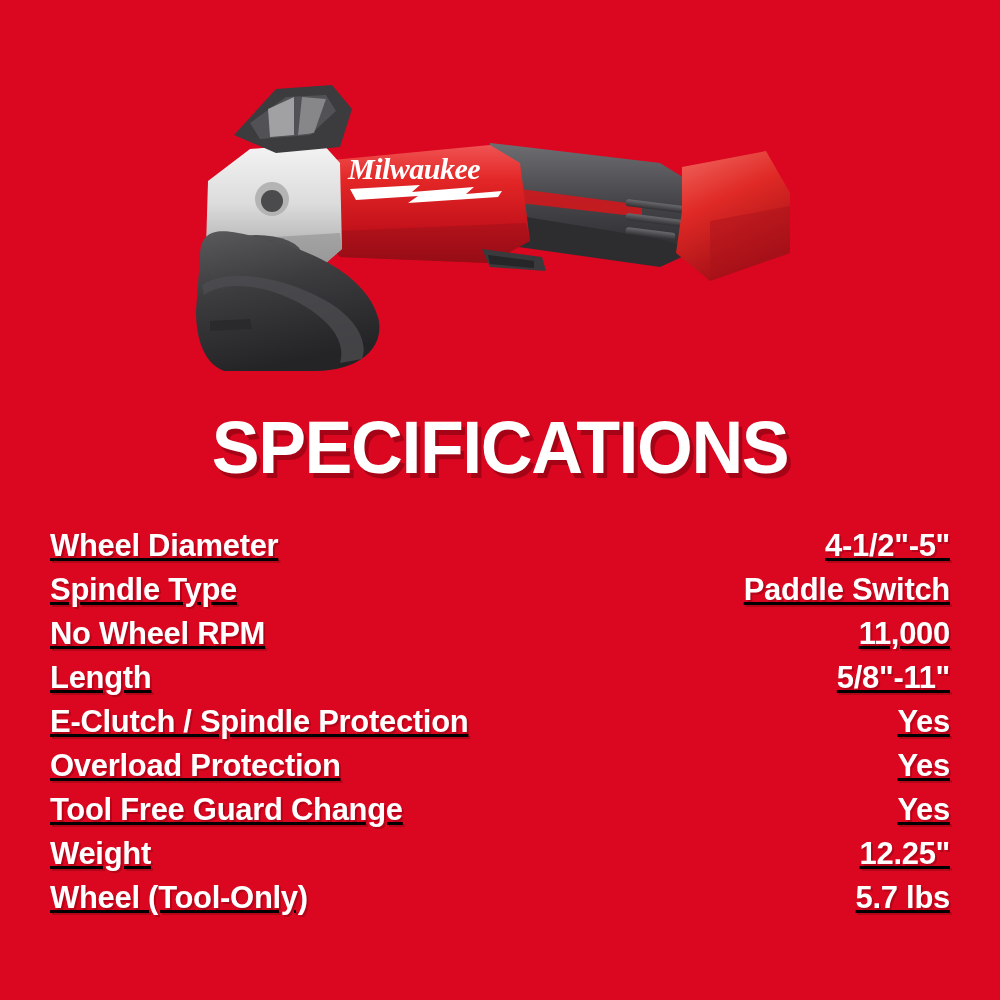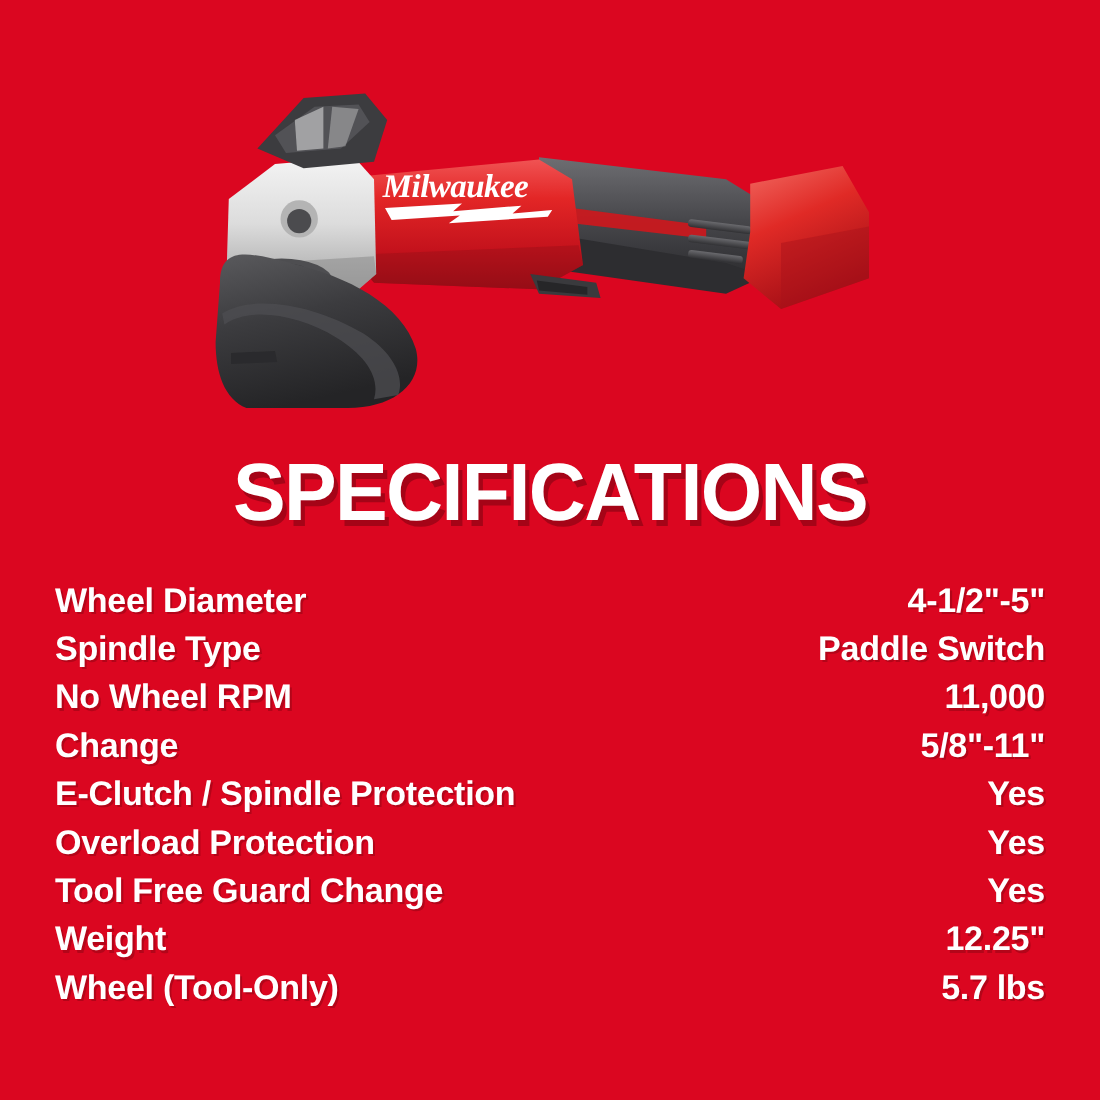--- a/index.html
+++ b/index.html
@@ -57,20 +57,21 @@
     left: 50px;
     top: 524px;
     width: 900px;
   }
   .spec-row {
     display: flex;
     align-items: baseline;
     justify-content: space-between;
     height: 44px;
     line-height: 44px;
+    text-decoration: underline;
   }
   .spec-label,
   .spec-value {
     color: #ffffff;
     font-size: 31px;
     font-weight: bold;
     letter-spacing: -0.3px;
     text-shadow: 2px 2px 0 rgba(120, 4, 16, 0.40);
     white-space: nowrap;
   }
@@ -175,21 +176,21 @@
     <span class="spec-label">Spindle Type</span>
     <span class="spec-value">Paddle Switch</span>
   </div>
 
   <div class="spec-row">
     <span class="spec-label">No Wheel RPM</span>
     <span class="spec-value">11,000</span>
   </div>
 
   <div class="spec-row">
-    <span class="spec-label">Change</span>
+    <span class="spec-label">Length</span>
     <span class="spec-value">5/8"-11"</span>
   </div>
 
   <div class="spec-row">
     <span class="spec-label">E-Clutch / Spindle Protection</span>
     <span class="spec-value">Yes</span>
   </div>
 
   <div class="spec-row">
     <span class="spec-label">Overload Protection</span>

